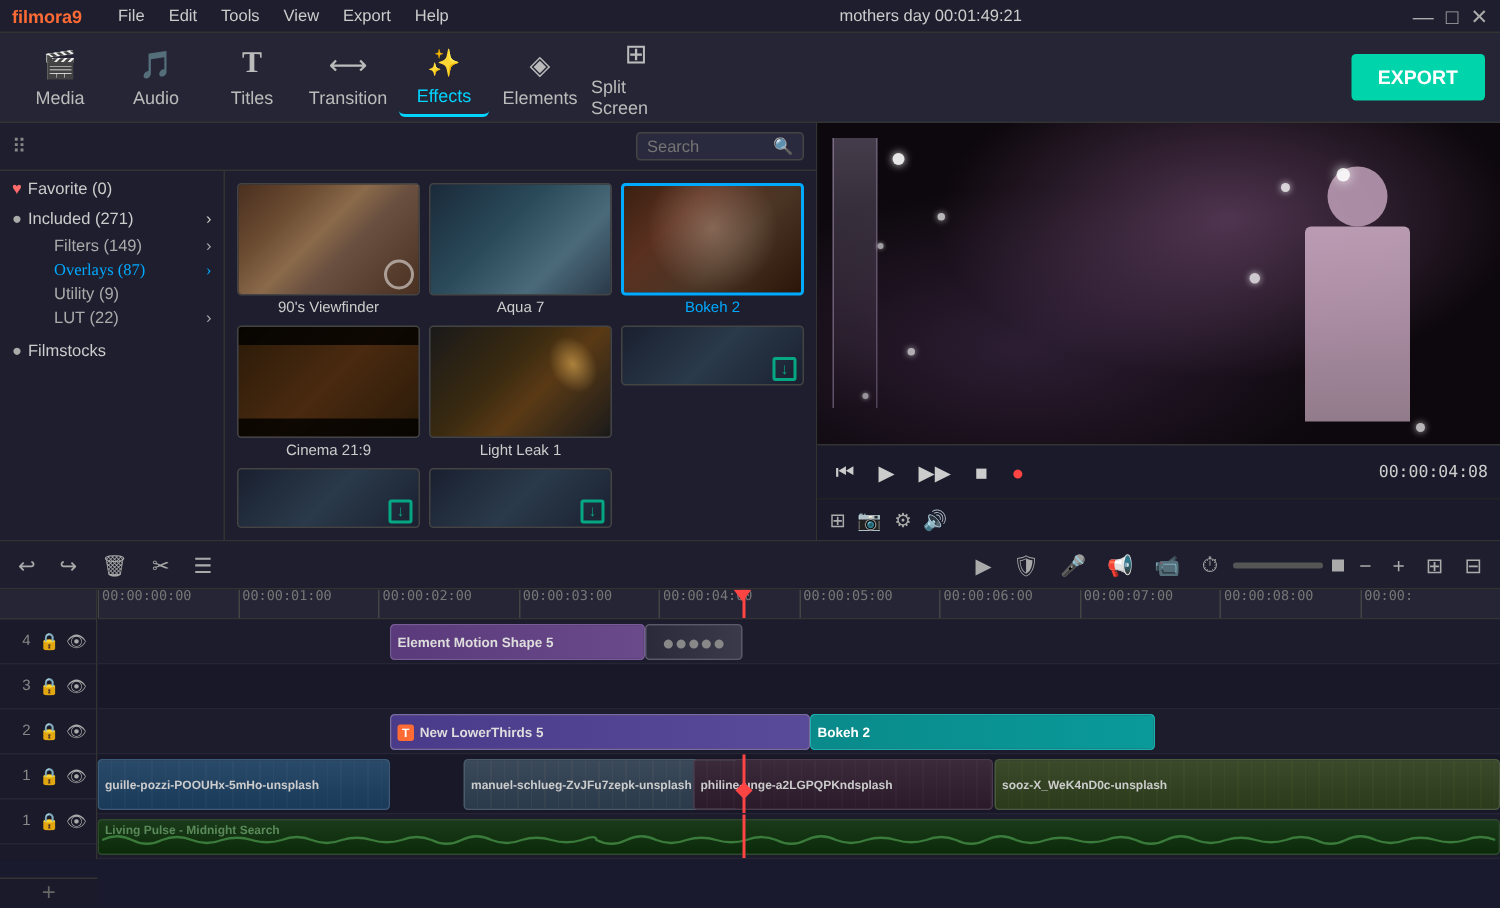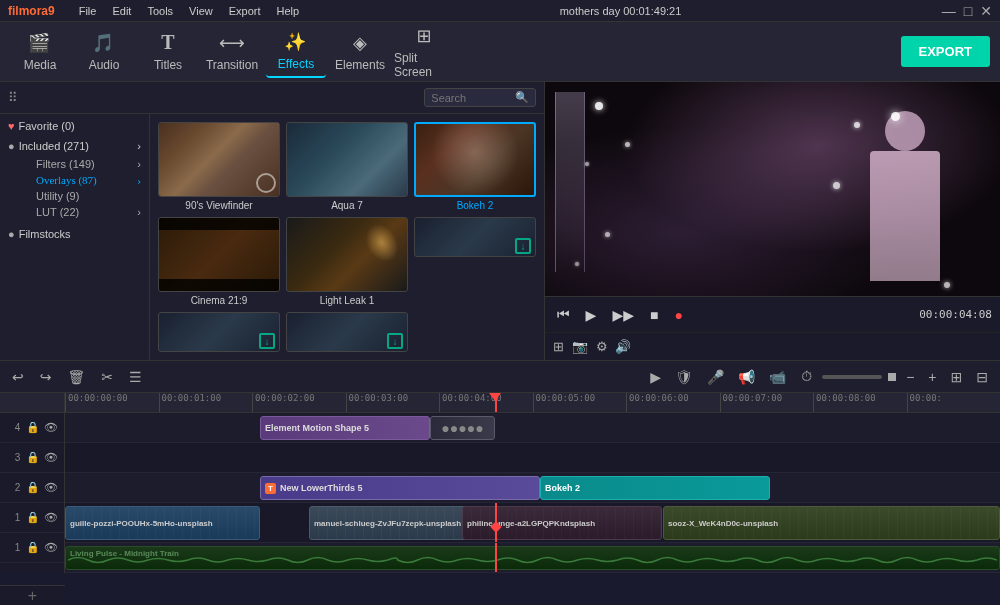--- a/index.html
+++ b/index.html
@@ -428,21 +428,21 @@
         </div>
 
         <div style="position:absolute; top:0; left:430px; width:2px; height:100%; background:#ff4444; z-index:10;"></div>
 
         <div style="position:absolute; top:50%; left:427px; width:8px; height:8px; background:#ff4444; transform:rotate(45deg); z-index:11;"></div>
       </div>
 
       <div class="track-row" style="height:30px;">
         <div class="track-row-bg"></div>
         <div class="clip clip-audio-wave" style="left:0px; width:935px; height:24px; top:3px; background: linear-gradient(180deg, #1a3a1a 0%, #0a2a0a 100%); border-color:#2a4a2a; z-index:2; overflow:hidden;">
-          <span style="font-size:8px; position:absolute; top:2px; left:4px; z-index:2; color:#5a8a5a;">Living Pulse - Midnight Train</span>
+          <span style="font-size:8px; position:absolute; top:2px; left:4px; z-index:2; color:#5a8a5a;">Living Pulse - Midnight Search</span>
 
           <div style="position:absolute; bottom:2px; left:0; right:0; height:14px; display:flex; align-items:center; gap:1px; padding:0 2px; overflow:hidden;">
             <svg width="100%" height="14" viewBox="0 0 930 14" preserveAspectRatio="none">
               <path d="M0,7 Q10,2 20,7 Q30,12 40,7 Q50,3 60,7 Q70,11 80,7 Q90,4 100,7 Q110,10 120,7 Q130,3 140,7 Q150,11 160,7 Q170,4 180,7 Q190,10 200,7 Q210,3 220,7 Q230,12 240,7 Q250,2 260,7 Q270,11 280,7 Q290,4 300,7 Q310,10 320,7 Q330,3 330,7 Q340,12 350,7 Q360,2 370,7 Q380,11 390,7 Q400,4 410,7 Q420,10 430,7 Q440,3 450,7 Q460,12 470,7 Q480,2 490,7 Q500,11 510,7 Q520,4 530,7 Q540,10 550,7 Q560,3 570,7 Q580,12 590,7 Q600,2 610,7 Q620,11 630,7 Q640,4 650,7 Q660,10 670,7 Q680,3 690,7 Q700,12 710,7 Q720,2 730,7 Q740,11 750,7 Q760,4 770,7 Q780,10 790,7 Q800,3 810,7 Q820,12 830,7 Q840,2 850,7 Q860,11 870,7 Q880,4 890,7 Q900,10 910,7 Q920,3 930,7" stroke="#3a7a3a" stroke-width="1.5" fill="none"></path>
             </svg>
           </div>
         </div>
 
         <div style="position:absolute; top:0; left:430px; width:2px; height:100%; background:#ff4444; z-index:10;"></div>
       </div>

